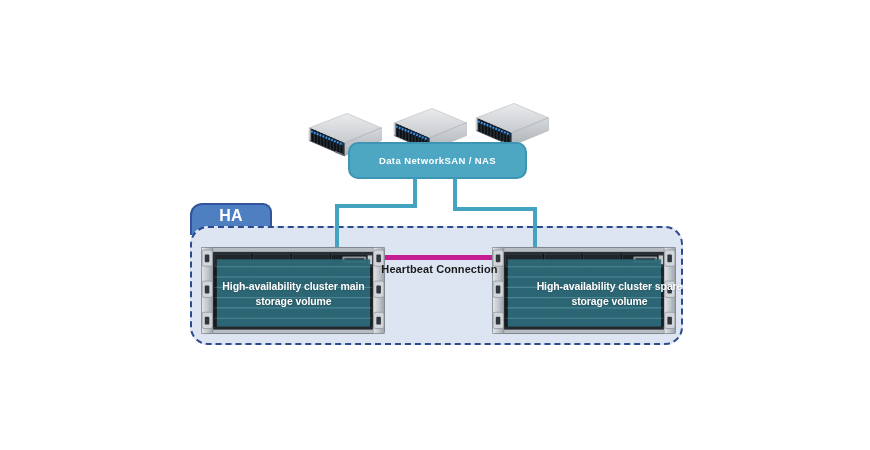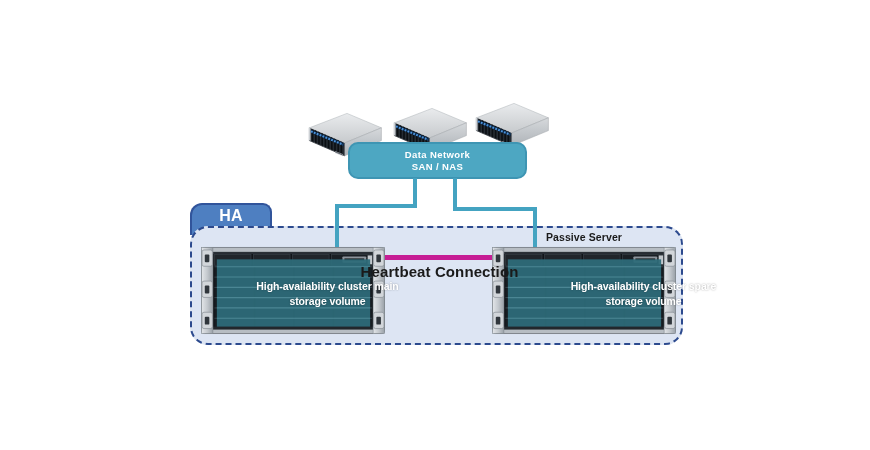--- a/index.html
+++ b/index.html
@@ -3,44 +3,44 @@
 <meta charset="utf-8">
 <style>
   html,body{margin:0;padding:0;background:#ffffff;}
   .canvas{position:relative;width:870px;height:450px;background:#ffffff;overflow:hidden;
           font-family:"Liberation Sans", sans-serif;}
   .abs{position:absolute;}
 
   
   .netbox{left:348px;top:142px;width:179px;height:37px;background:#4da7c2;
           border:2px solid #3e95b3;border-radius:10px;box-sizing:border-box;
-          display:flex;flex-direction:column;align-items:center;justify-content:center;}
+          display:flex;flex-direction:row;align-items:center;justify-content:center;}
   .netbox .l{color:#ffffff;font-size:9.5px;font-weight:bold;letter-spacing:.4px;line-height:12px;}
 
   
   .conn{background:#44a3c1;}
 
   
   .hb-line{left:385px;top:255px;width:107px;height:5px;background:#c61d94;}
   .hb-label{left:357px;top:263px;width:165px;text-align:center;color:#1a1a1a;
-            font-size:15px;font-weight:bold;letter-spacing:.1px;}
+            font-size:11px;font-weight:bold;letter-spacing:.1px;}
 
   
   .tab{left:190px;top:203px;width:82px;height:32px;background:#4e7fc1;
        border:2px solid #31549b;border-bottom:none;border-radius:12px 9px 0 0;
        box-sizing:border-box;text-align:center;}
   .tab span{color:#ffffff;font-size:16px;font-weight:bold;line-height:22px;letter-spacing:.2px;margin-top:41px;}
   .cluster{left:190px;top:226px;width:493px;height:119px;background:#dde5f3;
            border:2px dashed #2c4a8e;border-radius:18px;box-sizing:border-box;}
 
   .srv-label{width:184px;text-align:center;color:#1a1a1a;font-size:10.5px;
              font-weight:bold;letter-spacing:.1px;top:231px;}
   .vol-text{width:153px;text-align:center;color:#ffffff;font-size:10.5px;
             font-weight:bold;line-height:15px;letter-spacing:-0.1px;top:279px;
-            text-shadow:0 0 2px rgba(0,0,0,.35);padding-left:34px;}
+            text-shadow:0 0 2px rgba(0,0,0,.35);}
   .hidden-defs{position:absolute;width:0;height:0;overflow:hidden;}
 </style>
 </head>
 <body>
 
 <div class="canvas">
 
   <svg class="abs" style="left:293px;top:90px;" width="270" height="72" viewBox="0 0 270 72">
     <defs>
       <linearGradient id="gTop" x1="0" y1="0" x2="0" y2="1">
@@ -99,21 +99,20 @@
 
   <div class="abs cluster"></div>
 
   <div class="abs conn" style="left:413px;top:178px;width:4px;height:30px;"></div>
   <div class="abs conn" style="left:335px;top:204px;width:82px;height:4px;"></div>
   <div class="abs conn" style="left:335px;top:204px;width:4px;height:46px;"></div>
   <div class="abs conn" style="left:453px;top:178px;width:4px;height:33px;"></div>
   <div class="abs conn" style="left:453px;top:207px;width:84px;height:4px;"></div>
   <div class="abs conn" style="left:533px;top:207px;width:4px;height:43px;"></div>
 
-  <div class="abs srv-label" style="left:492px;">Passive Server</div>
 
   <svg class="hidden-defs" aria-hidden="true">
     <defs>
       <linearGradient id="railGrad" x1="0" y1="0" x2="1" y2="0">
         <stop offset="0" stop-color="#e3e6e9"></stop>
           <stop offset="0.5" stop-color="#c4c9ce"></stop>
           <stop offset="1" stop-color="#9aa1a8"></stop>
       </linearGradient>
       <g id="storageUnit">
         <rect x="0.5" y="1.5" width="185" height="87" rx="3" fill="#b7bdc3" stroke="#7f868d"></rect>

